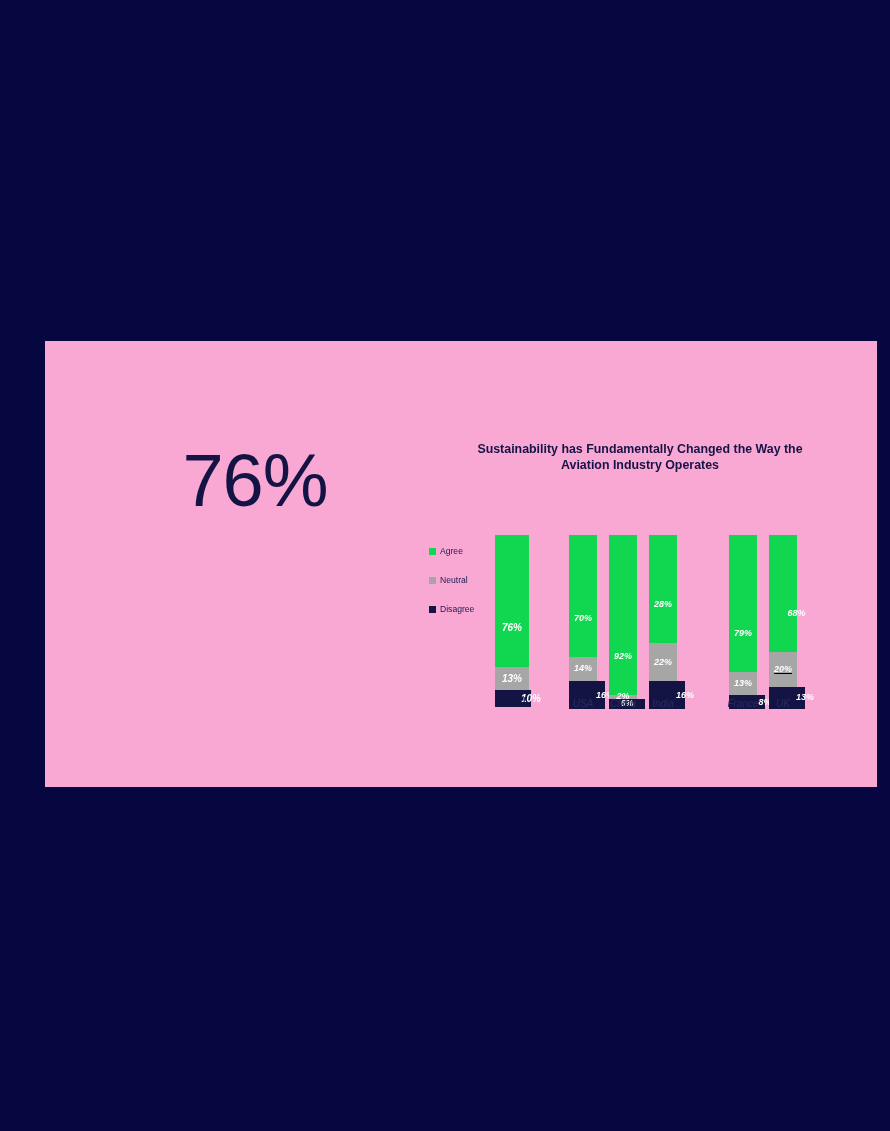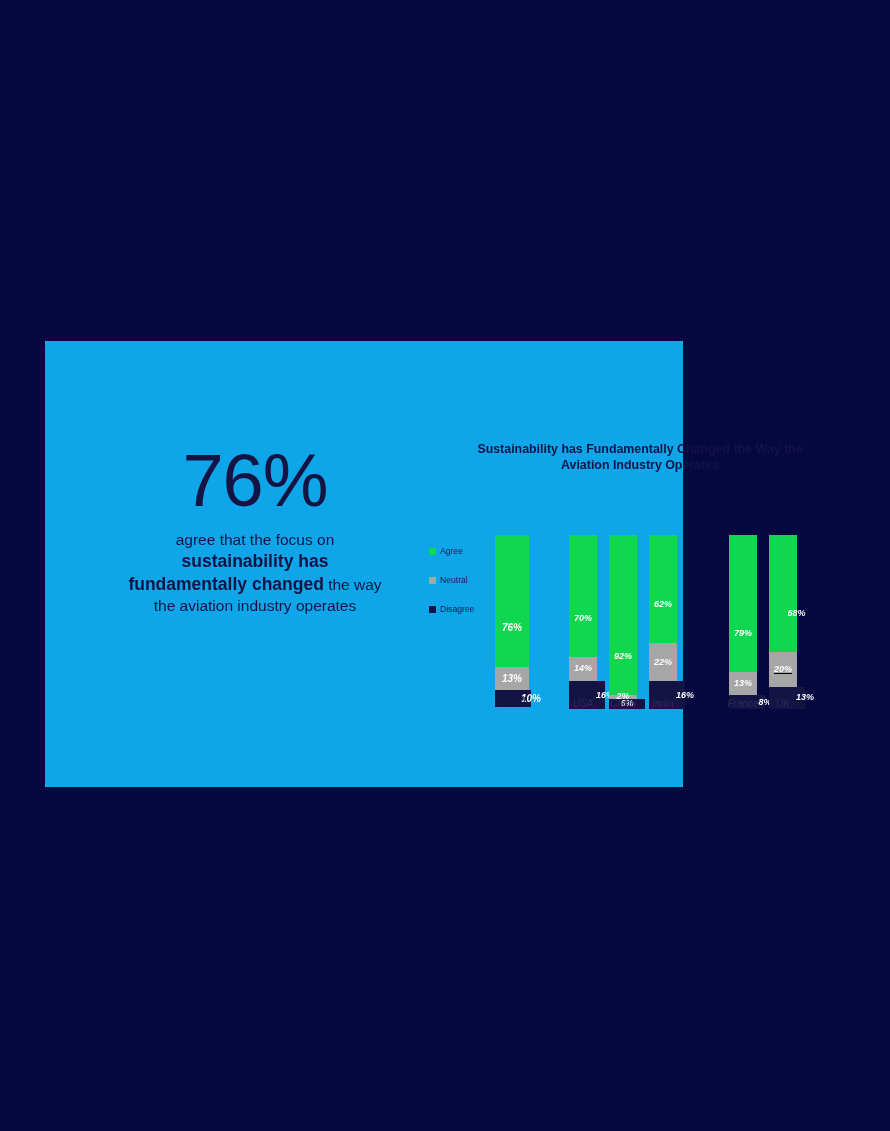--- a/index.html
+++ b/index.html
@@ -6,22 +6,22 @@
   html, body {
     margin: 0; padding: 0;
     width: 890px; height: 1131px;
     background: #060640;
     font-family: "Liberation Sans", sans-serif;
     overflow: hidden;
   }
   #slide-card {
     position: absolute;
     left: 45px; top: 341px;
-    width: 638px; height: 446px;
-    background: #0ea5e9;
+    width: 832px; height: 446px;
+    background: #f9a8d4;
   }
   
   #stat-block {
     position: absolute;
     left: 75px; top: 105px;
     width: 270px;
     text-align: center;
     color: #121245;
   }
   #big-number {
@@ -136,23 +136,20 @@
   
   .label-float-down { position: absolute; left: 50%; transform: translateX(-50%); }
 </style>
 </head>
 <body>
 
 <div id="slide-card">
 
   <div id="stat-block">
     <div id="big-number">76%</div>
-    <div id="stat-caption">
-      <span>agree that the focus on </span><span class="em">sustainability has fundamentally changed</span><span> the way the aviation industry operates</span>
-    </div>
   </div>
 
   <div id="chart-panel">
 
     <div id="legend">
       <div class="legend-row">
         <span class="legend-swatch sw-agree"></span>
         <span>Agree</span>
       </div>
       <div class="legend-row">
@@ -206,21 +203,21 @@
             </div>
             <div class="seg seg-disagree" style="height: 10.44px;">
               <span class="seg-label label-float-down" style="top: 50%; margin-top: -5px;">6%</span>
             </div>
           </div>
           <div class="cat-label">China</div>
         </div>
         <div class="bar-group country" style="left: 154px;">
           <div class="bar">
             <div class="seg seg-agree" style="height: 107.88px;">
-              <span class="seg-label" style="bottom: 34px; left: 50%; transform: translateX(-50%);">62%</span>
+              <span class="seg-label" style="bottom: 34px; left: 50%; transform: translateX(-50%);">28%</span>
             </div>
             <div class="seg seg-neutral" style="height: 38.28px;">
               <span class="seg-label">22%</span>
             </div>
             <div class="seg seg-disagree" style="height: 27.84px;">
               <span class="seg-label">16%</span>
             </div>
           </div>
           <div class="cat-label">India</div>
         </div>

